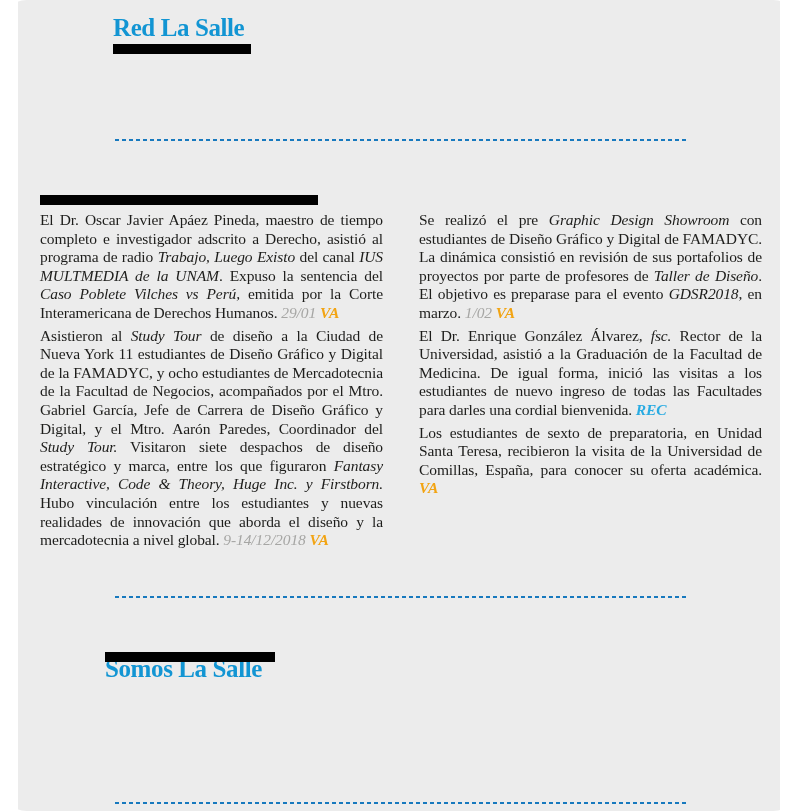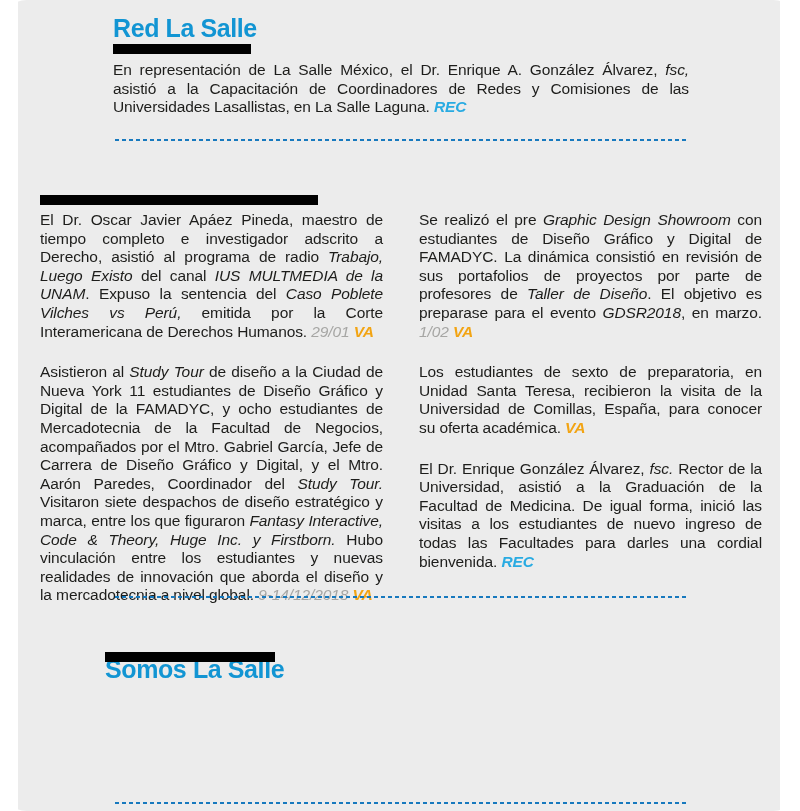--- a/index.html
+++ b/index.html
@@ -12,21 +12,21 @@
     --divider-blue:#1779be;
     --bar-black:#000000;
     --page-gray:#ececec;
     --text-color:#1d1d1b;
   }
   .page{
     position:relative;
     width:800px;height:811px;
     background:#ffffff;
     overflow:hidden;
-    font-family:Liberation Sans, sans-serif;
+    font-family:Liberation Serif, serif;
     border-radius:27px;
   }
   .canvas{
     position:absolute;left:18px;right:20px;top:0;bottom:0;
     background:var(--page-gray);
   }
   .abs{position:absolute;}
   .sec-title{
     margin:0;
     font-size:25px;
@@ -41,21 +41,21 @@
     height:10px;
   }
   .body-text{
     margin:0;
     font-size:15.5px;
     line-height:18.6px;
     letter-spacing:-0.1px;
     color:var(--text-color);
     text-align:justify;
   }
-  .body-text + .body-text{margin-top:22px;}
+  .body-text + .body-text{margin-top:4px;}
   .cols{display:flex;gap:36px;}
   .col{flex:1 1 0;min-width:0;}
   .divider{
     height:2px;
     background:repeating-linear-gradient(90deg,
       var(--divider-blue) 0px, var(--divider-blue) 4px,
       transparent 4px, transparent 7px);
   }
   .seg-n{font-style:normal;}
   .seg-i{font-style:italic;}
@@ -65,35 +65,34 @@
   .seg-green{font-style:italic;color:var(--tag-green);}
 </style>
 </head>
 <body>
 
 <div class="page">
   <div class="canvas"></div>
 
   <h2 class="abs sec-title" style="left:113px;top:14px;">Red La Salle</h2>
   <div class="abs bar" style="left:113px;top:44px;width:138px;"></div>
-  <p class="abs body-text" style="left:113px;top:61px;width:576px;"><span class="seg-n">En representación de La Salle México, el Dr. Enrique A. González Álvarez, </span><span class="seg-i">fsc,</span><span class="seg-n"> asistió a la Capacitación de Coordinadores de Redes y Comisiones de las Universidades Lasallistas, en La Salle Laguna. </span><span class="seg-blue">REC</span></p>
 
   <div class="abs divider" style="left:115px;top:139px;width:572px;"></div>
 
   <div class="abs bar" style="left:40px;top:195px;width:278px;"></div>
 
   <div class="abs cols" style="left:40px;top:211px;width:722px;">
     <div class="col">
       <p class="body-text"><span class="seg-n">El Dr. Oscar Javier Apáez Pineda, maestro de tiempo completo e investigador adscrito a Derecho, asistió al programa de radio </span><span class="seg-i">Trabajo, Luego Existo</span><span class="seg-n"> del canal </span><span class="seg-i">IUS MULTMEDIA de la UNAM</span><span class="seg-n">. Expuso la sentencia del </span><span class="seg-i">Caso Poblete Vilches vs Perú,</span><span class="seg-n"> emitida por la Corte Interamericana de Derechos Humanos. </span><span class="seg-date">29/01</span><span class="seg-n"> </span><span class="seg-orange">VA</span></p>
       <p class="body-text"><span class="seg-n">Asistieron al </span><span class="seg-i">Study Tour</span><span class="seg-n"> de diseño a la Ciudad de Nueva York 11 estudiantes de Diseño Gráfico y Digital de la FAMADYC, y ocho estudiantes de Mercadotecnia de la Facultad de Negocios, acompañados por el Mtro. Gabriel García, Jefe de Carrera de Diseño Gráfico y Digital, y el Mtro. Aarón Paredes, Coordinador del </span><span class="seg-i">Study Tour.</span><span class="seg-n"> Visitaron siete despachos de diseño estratégico y marca, entre los que figuraron </span><span class="seg-i">Fantasy Interactive, Code &amp; Theory, Huge Inc. y Firstborn.</span><span class="seg-n"> Hubo vinculación entre los estudiantes y nuevas realidades de innovación que aborda el diseño y la mercadotecnia a nivel global. </span><span class="seg-date">9-14/12/2018</span><span class="seg-n"> </span><span class="seg-orange">VA</span></p>
     </div>
     <div class="col">
       <p class="body-text"><span class="seg-n">Se realizó el pre </span><span class="seg-i">Graphic Design Showroom</span><span class="seg-n"> con estudiantes de Diseño Gráfico y Digital de FAMADYC. La dinámica consistió en revisión de sus portafolios de proyectos por parte de profesores de </span><span class="seg-i">Taller de Diseño</span><span class="seg-n">.  El objetivo es preparase para el evento </span><span class="seg-i">GDSR2018</span><span class="seg-n">, en marzo. </span><span class="seg-date">1/02</span><span class="seg-n"> </span><span class="seg-orange">VA</span></p>
+      <p class="body-text"><span class="seg-n">El Dr. Enrique González Álvarez, </span><span class="seg-i">fsc.</span><span class="seg-n"> Rector de la Universidad, asistió a la Graduación de la Facultad de Medicina. De igual forma, inició las visitas a los estudiantes de nuevo ingreso de todas las Facultades para darles una cordial bienvenida. </span><span class="seg-blue">REC</span></p>
       <p class="body-text"><span class="seg-n">Los estudiantes de sexto de preparatoria, en Unidad Santa Teresa, recibieron la visita de la Universidad de Comillas, España, para conocer su oferta académica. </span><span class="seg-orange">VA</span></p>
-      <p class="body-text"><span class="seg-n">El Dr. Enrique González Álvarez, </span><span class="seg-i">fsc.</span><span class="seg-n"> Rector de la Universidad, asistió a la Graduación de la Facultad de Medicina. De igual forma, inició las visitas a los estudiantes de nuevo ingreso de todas las Facultades para darles una cordial bienvenida. </span><span class="seg-blue">REC</span></p>
     </div>
   </div>
 
   <div class="abs divider" style="left:115px;top:596px;width:572px;"></div>
 
   <h2 class="abs sec-title" style="left:105px;top:623px;margin-top:32px;">Somos La Salle</h2>
   <div class="abs bar" style="left:105px;top:652px;width:170px;"></div>
 
   <div class="abs" style="left:105px;top:669px;width:594px;">
   </div>

